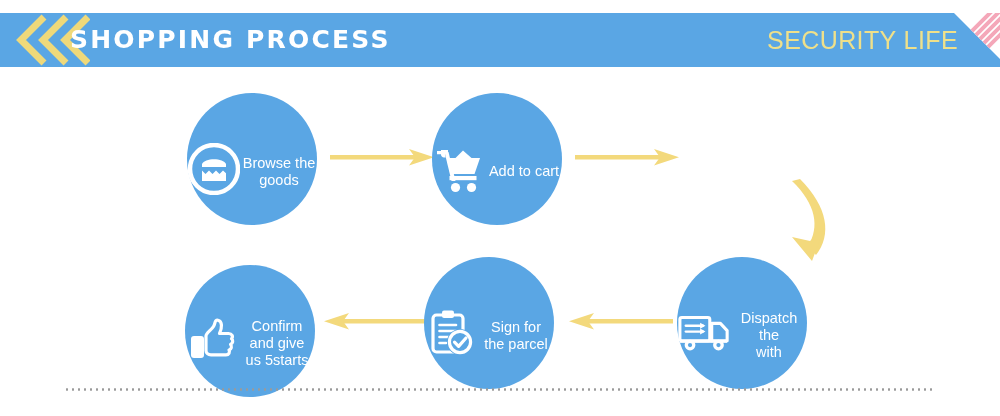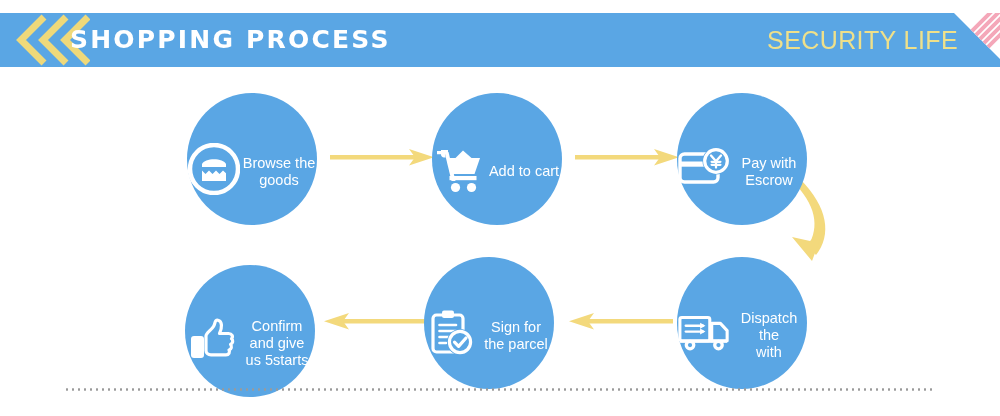--- a/index.html
+++ b/index.html
@@ -229,39 +229,20 @@
         <path d="M15.5 15 L48 15 L42.5 31 L20 31 Z" fill="#ffffff"></path>
         <path d="M31 7.5 L39.5 15 L23.5 15 Z" fill="#ffffff"></path>
         <rect x="17.5" y="33" width="27" height="4.2" fill="#ffffff"></rect>
         <circle cx="23.5" cy="44.5" r="4.6" fill="#ffffff"></circle>
         <circle cx="39.5" cy="44.5" r="4.6" fill="#ffffff"></circle>
       </svg>
     </div>
     <div class="node-label">Add to cart</div>
   </div>
 
-  <div class="node" id="node-pay">
-    <div class="node-icon">
-      <svg width="54" height="48" viewBox="0 0 54 48" aria-hidden="true">
-        <rect x="3" y="9" width="38" height="28" rx="4.5" ry="4.5" fill="none" stroke="#ffffff" stroke-width="3.4"></rect>
-        <rect x="3" y="16.5" width="38" height="5.2" fill="#ffffff"></rect>
-        <circle cx="39" cy="16" r="13.5" fill="#5AA6E4"></circle>
-        <circle cx="39" cy="16" r="11.3" fill="none" stroke="#ffffff" stroke-width="3.2"></circle>
-        <g stroke="#ffffff" stroke-width="2.3" stroke-linecap="round">
-          <line x1="34" y1="10.5" x2="39" y2="16.2"></line>
-          <line x1="44" y1="10.5" x2="39" y2="16.2"></line>
-          <line x1="39" y1="16.2" x2="39" y2="22.5"></line>
-          <line x1="34.6" y1="16.8" x2="43.4" y2="16.8"></line>
-          <line x1="34.6" y1="19.8" x2="43.4" y2="19.8"></line>
-        </g>
-      </svg>
-    </div>
-    <div class="node-label">Pay with
-Escrow</div>
-  </div>
 
   <div class="node" id="node-dispatch">
     <div class="node-icon">
       <svg width="56" height="44" viewBox="0 0 56 44" aria-hidden="true">
         <rect x="3" y="6" width="31" height="24" rx="2" ry="2" fill="none" stroke="#ffffff" stroke-width="3.2"></rect>
         <path d="M36 12 L45 12 L52 19.5 L52 30 L36 30 Z" fill="none" stroke="#ffffff" stroke-width="3.2" stroke-linejoin="round"></path>
         <g stroke="#ffffff" stroke-width="2.4" stroke-linecap="round">
           <line x1="9" y1="14.5" x2="27" y2="14.5"></line>
           <line x1="9" y1="20.5" x2="27" y2="20.5"></line>
         </g>

